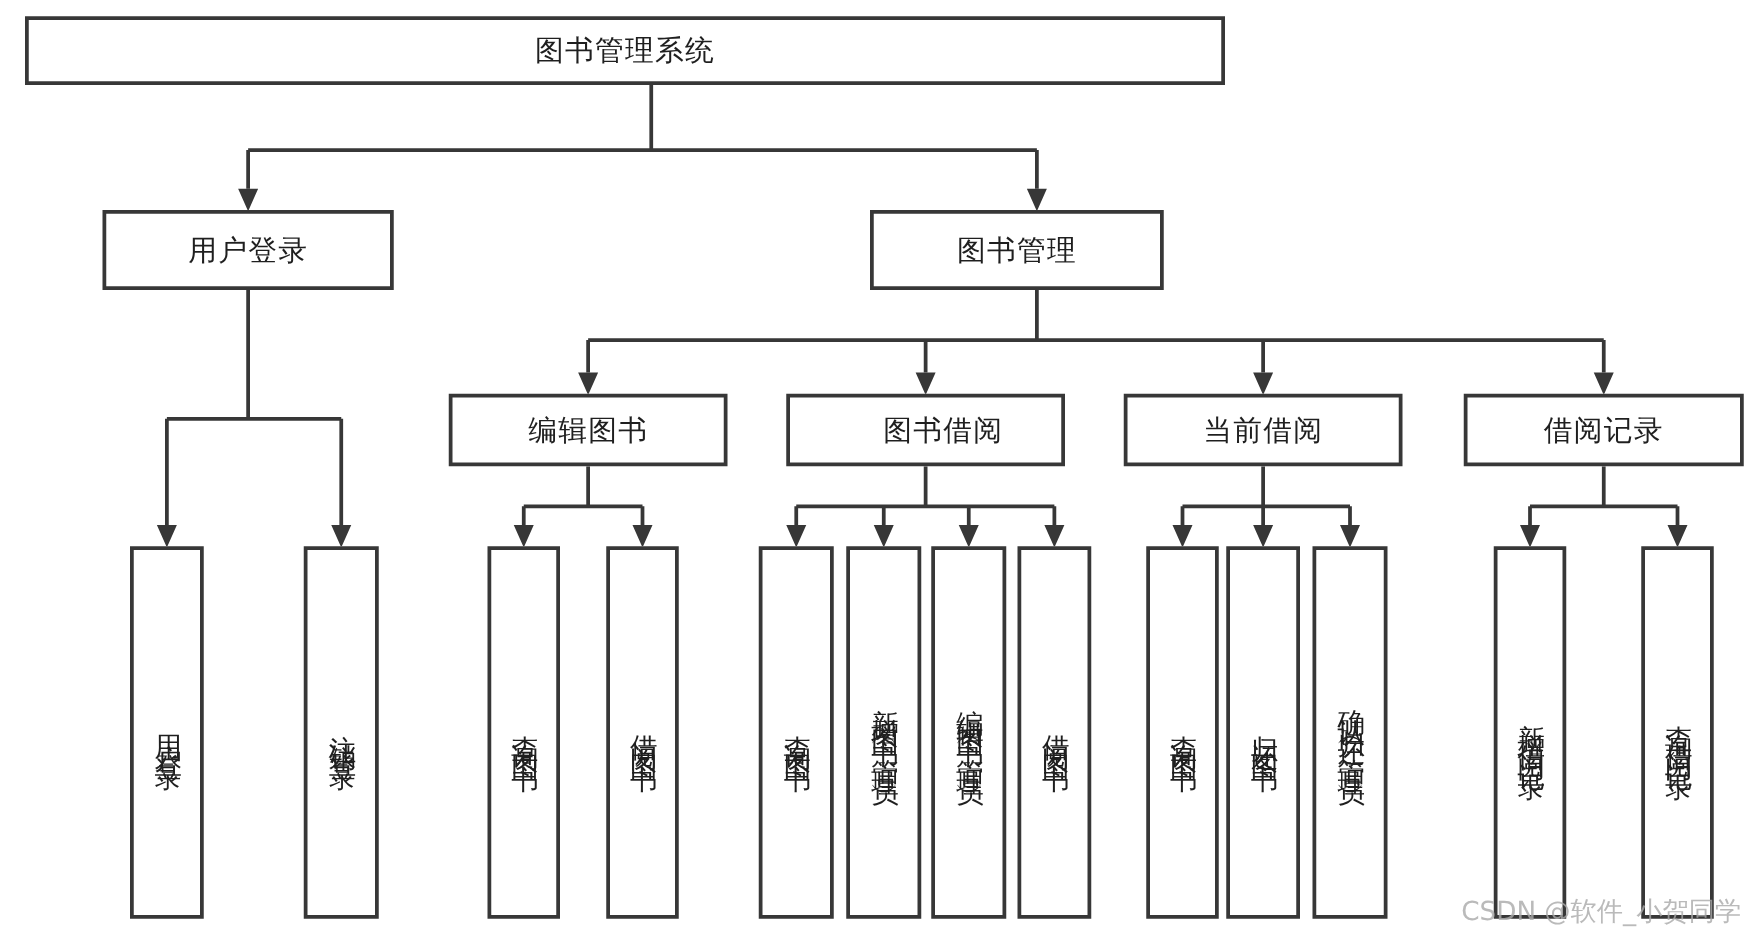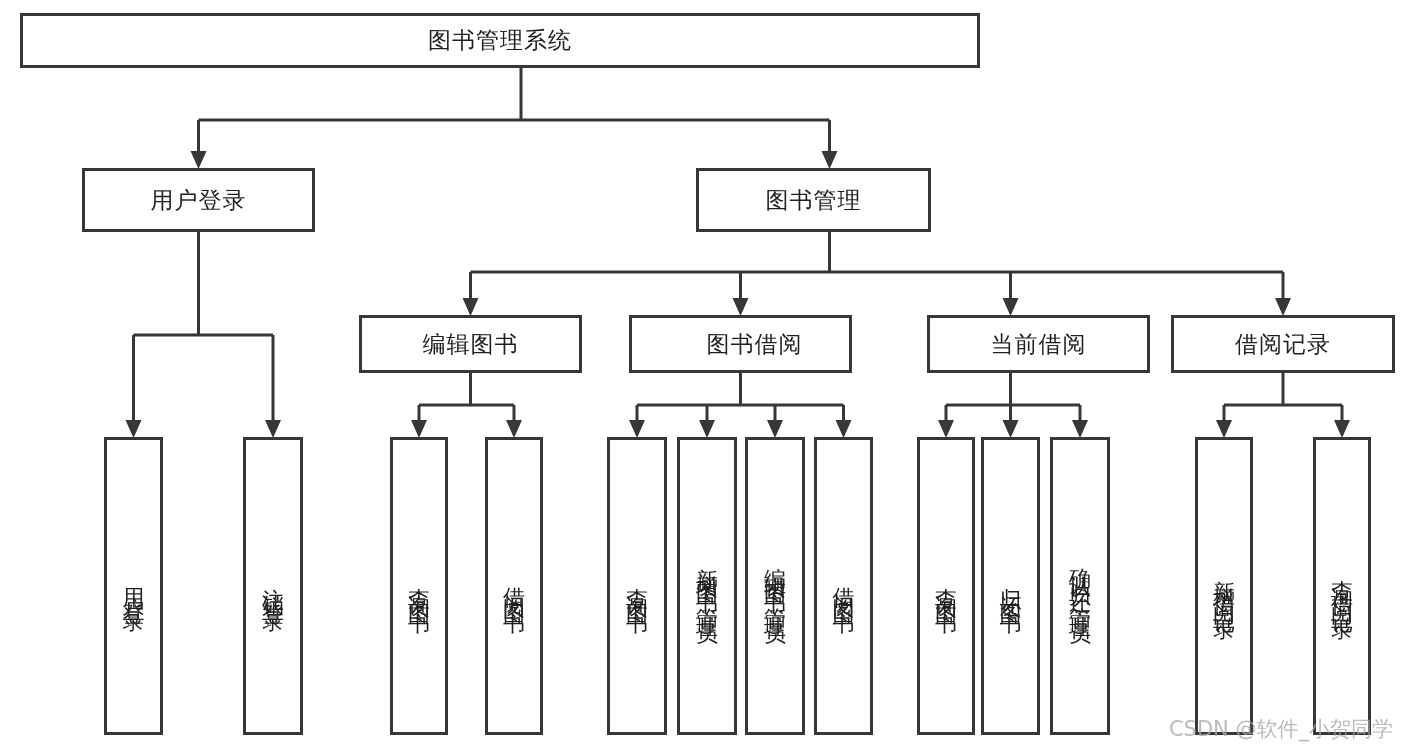--- a/index.html
+++ b/index.html
@@ -107,21 +107,21 @@
   <div class="box" style="left:696px; top:168px; width:235px; height:64px;">
     <span class="lbl">图书管理</span>
   </div>
 
   <div class="box" style="left:359px; top:315px; width:223px; height:58px;">
     <span class="lbl">编辑图书</span>
   </div>
   <div class="box" style="left:629px; top:315px; width:223px; height:58px;padding-left:28px;">
     <span class="lbl">图书借阅</span>
   </div>
-  <div class="box" style="left:899px; top:315px; width:223px; height:58px;margin-left:28px;">
+  <div class="box" style="left:899px; top:315px; width:223px; height:58px;">
     <span class="lbl">当前借阅</span>
   </div>
   <div class="box" style="left:1171px; top:315px; width:224px; height:58px;">
     <span class="lbl">借阅记录</span>
   </div>
 
   <div class="box leaf" style="left:104px; top:437px; width:59px; height:298px;">
     <span class="lbl">用户登录</span>
   </div>
   <div class="box leaf" style="left:243px; top:437px; width:60px; height:298px;">

